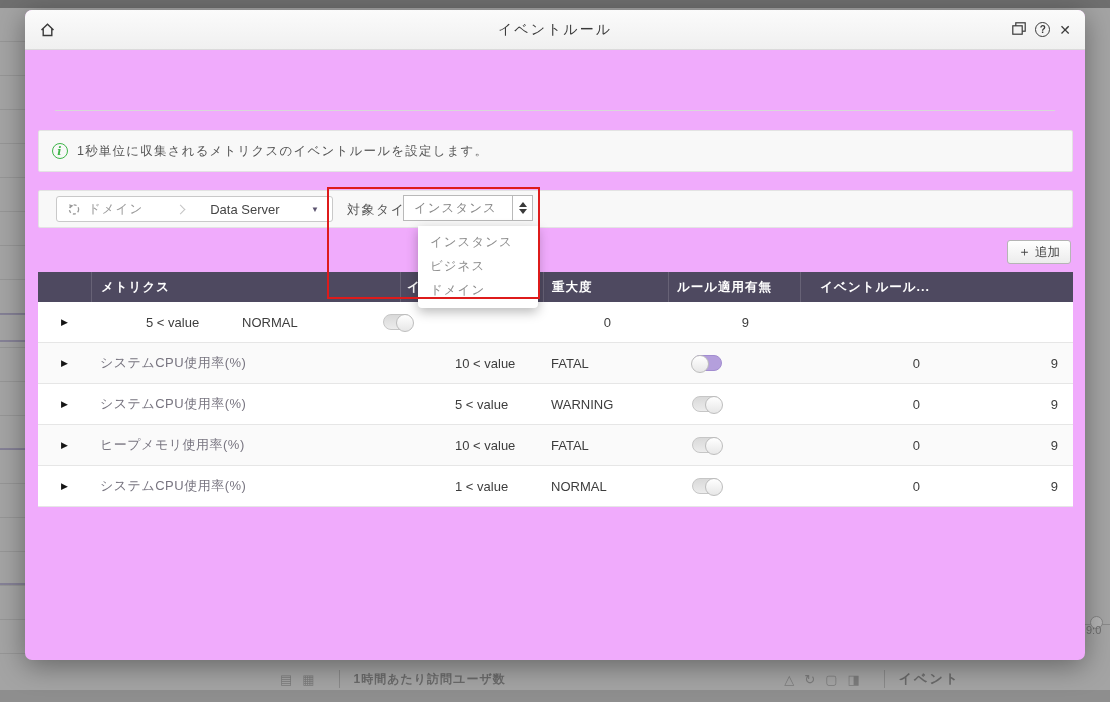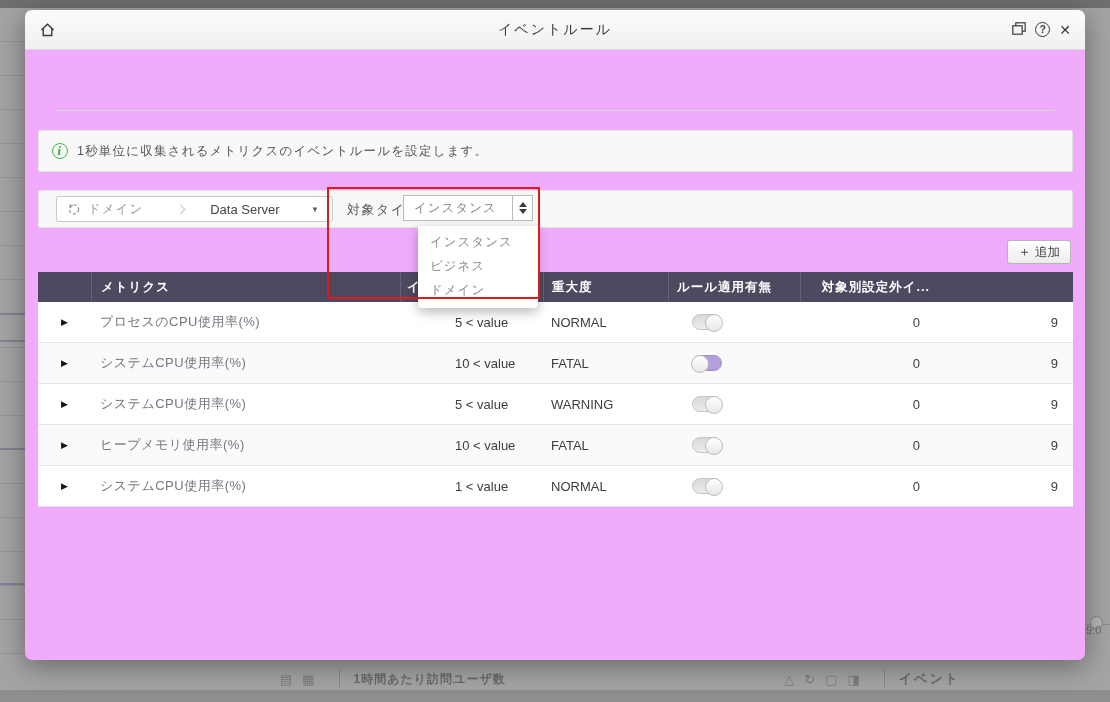--- a/index.html
+++ b/index.html
@@ -212,28 +212,27 @@
     <span>追加</span>
   </div>
 
   <div class="table">
     <div class="thead">
       <div class="th col-arrow"></div>
       <div class="th col-metric">メトリクス</div>
       <div class="th col-cond">イベント条件</div>
       <div class="th col-sev">重大度</div>
       <div class="th col-rule">ルール適用有無</div>
-      <div class="th col-out">対象別設定外イ...</div>
-    </div>
-
-    <div class="tr">
-      <div class="td col-arrow">
-          <span class="expand-arrow">▶</span>
-        </div>
-      <div class="td col-metric metric-text">プロセスのCPU使用率(%)</div>
+      <div class="th col-out">イベントルール...</div>
+    </div>
+
+    <div class="tr">
+      <div class="td col-arrow">
+          <span class="expand-arrow">▶</span>
+        </div>
       <div class="td col-cond cell-text">5 &lt; value</div>
       <div class="td col-sev cell-text">NORMAL</div>
       <div class="td col-rule">
           <span class="toggle"></span>
         </div>
       <div class="td col-in cell-text">0</div>
       <div class="td col-out cell-text">9</div>
     </div>
 
     <div class="tr">

